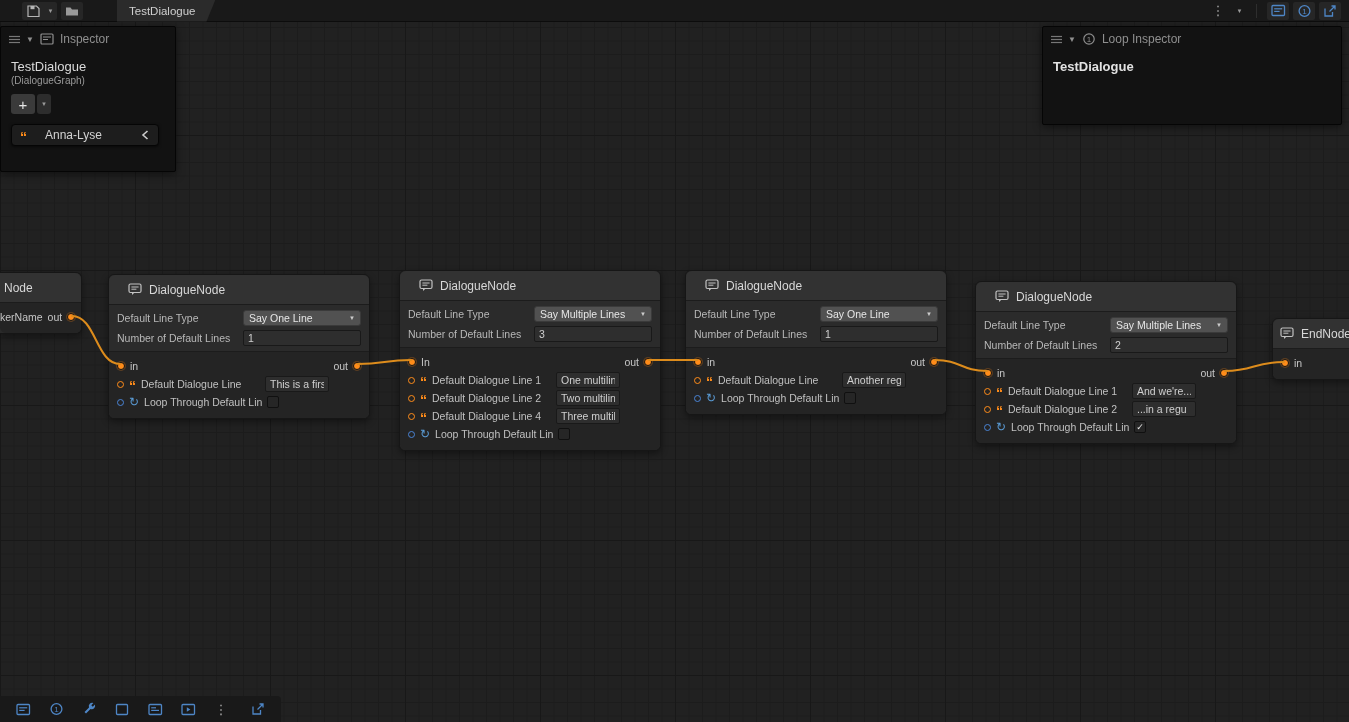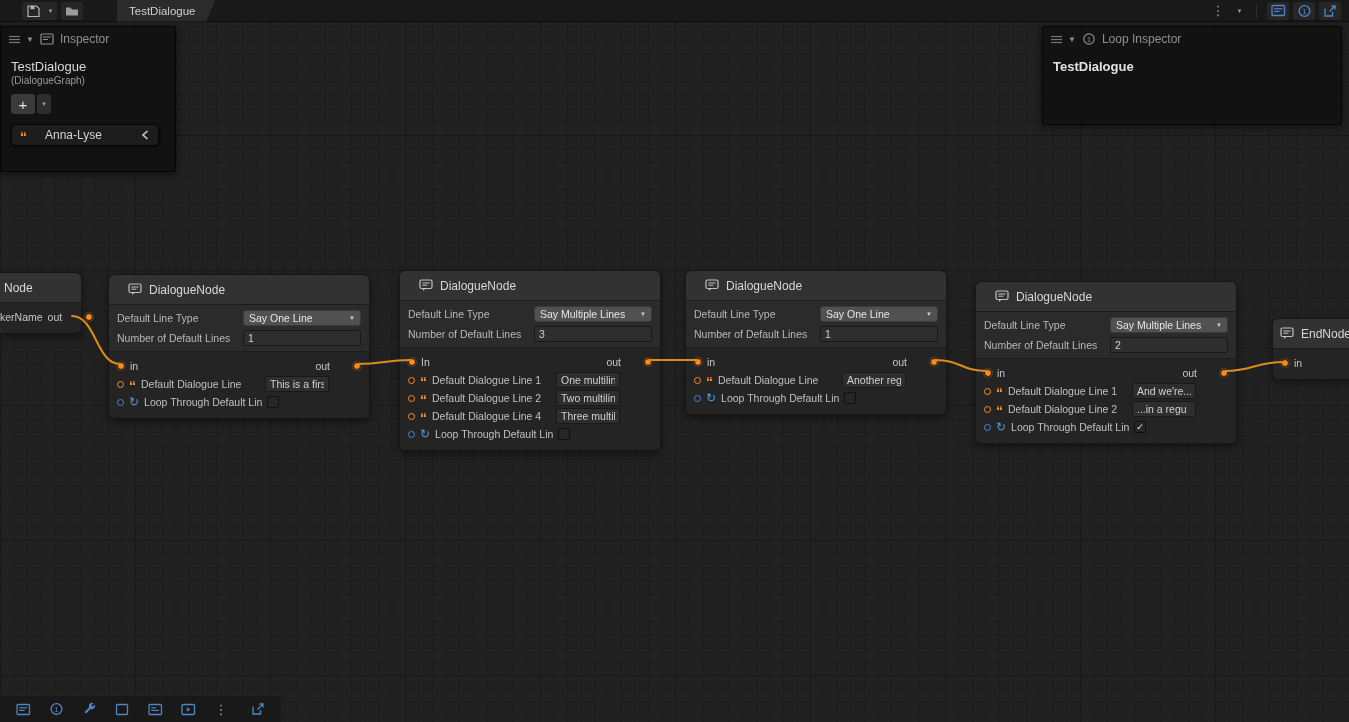--- a/index.html
+++ b/index.html
@@ -65,21 +65,21 @@
   .tfield span { white-space:nowrap; overflow:hidden; }
   .tfield.wide { width:118px; }
   .tfield.small { width:64px; margin-left:auto; margin-right:32px; flex:none; }
   .node-ports { background:#242424; padding:5px 0 7px; border-radius:0 0 6px 6px; }
   .io-row, .field-row { display:flex; align-items:center; height:18px; padding:0 8px; gap:5px; }
   .exec-dot { width:8px; height:8px; border-radius:50%; background:#ff8c1a; border:1px solid #131313;
     box-shadow:0 0 0 1px rgba(255,140,26,.25); flex:none; cursor:pointer; }
   .data-dot { width:7px; height:7px; border-radius:50%; border:1.5px solid #ff8c1a; flex:none; cursor:pointer; }
   .data-dot.blue { border-color:#4a84d6; }
   .port-label { color:#c6c6c6; font-size:10.5px; }
-  .out-group { margin-left:auto; display:flex; align-items:center; gap:23px; }
+  .out-group { margin-left:auto; display:flex; align-items:center; gap:5px; }
   .row-label { color:#c0c0c0; font-size:10.5px; white-space:nowrap; overflow:hidden; }
   .loopglyph { color:#5a9bd5; font-size:12px; line-height:10px; flex:none; }
   .checkbox { width:12px; height:12px; background:#262626; border:1px solid #101010; border-radius:2px;
     margin-left:auto; margin-right:82px; display:flex; align-items:center; justify-content:center;
     color:#e8e8e8; font-size:9px; cursor:pointer; flex:none; }
   .node.partial { border-radius:0 6px 6px 0; border-left:none; }
   .node.partial .node-header { border-radius:0 6px 0 0; padding:0 4px; }
 
   
   .edges { position:absolute; inset:0; z-index:3; pointer-events:none; }

